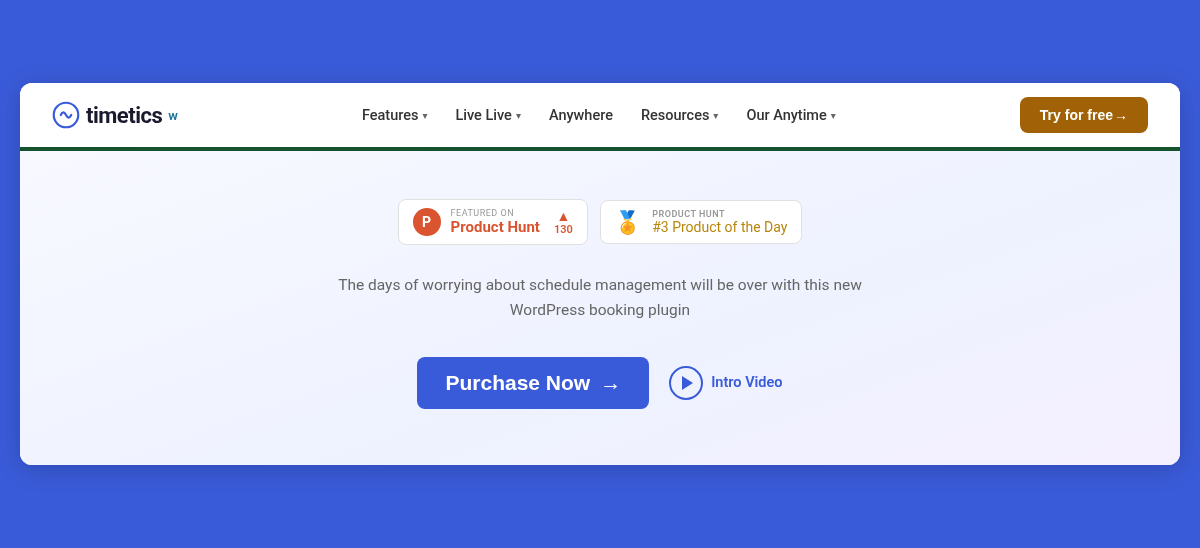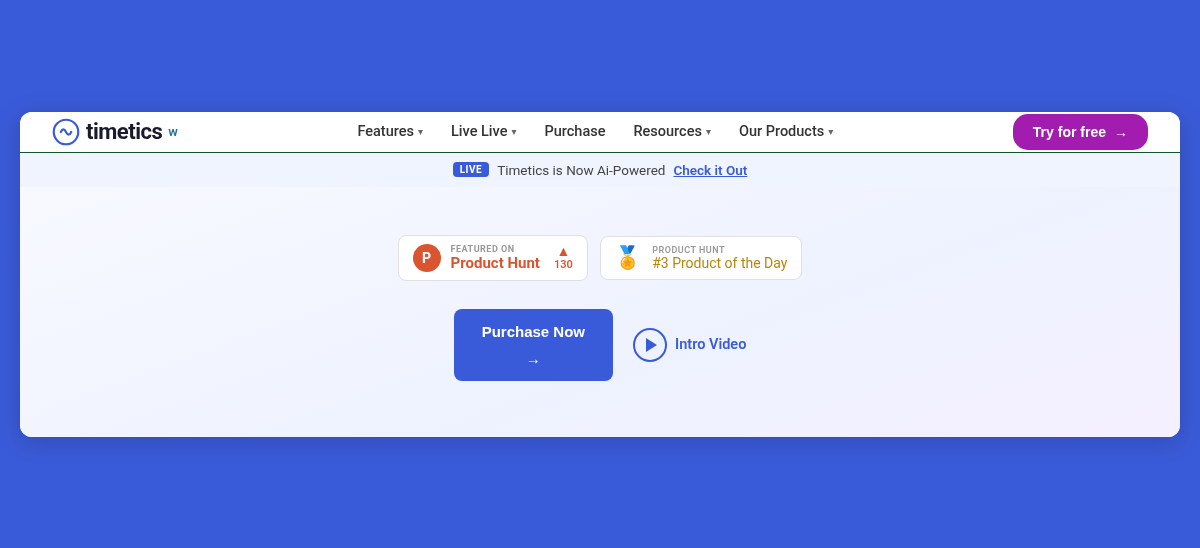--- a/index.html
+++ b/index.html
@@ -18,23 +18,23 @@
       border-radius: 12px;
       overflow: hidden;
       box-shadow: 0 4px 24px rgba(0,0,0,0.18);
     }
 
     
     .navbar {
       display: flex;
       align-items: center;
       justify-content: space-between;
-      padding: 2px 32px;
+      padding: 14px 32px;
       background: white;
-      border-bottom: 1px solid #14532d;
+      border-bottom: 4px solid #14532d;
     }
     .logo-area {
       display: flex;
       align-items: center;
       gap: 6px;
     }
     .logo-icon {
       width: 28px;
       height: 28px;
     }
@@ -62,31 +62,31 @@
       align-items: center;
       gap: 4px;
       font-weight: 500;
       text-align: center;
     }
     .nav-chevron {
       font-size: 10px;
       color: #666;
     }
     .try-btn {
-      background: #a21caf;
+      background: #a16207;
       color: white;
       border: none;
       padding: 10px 20px;
-      border-radius: 15px;
+      border-radius: 8px;
       font-size: 14px;
       font-weight: 600;
       cursor: pointer;
       display: flex;
       align-items: center;
-      gap: 8px;
+      gap: 1px;
     }
 
     
     .live-bar {
       background: #f0f4ff;
       text-align: center;
       padding: 9px;
       font-size: 13.5px;
       color: #444;
       display: flex;
@@ -151,21 +151,21 @@
       flex-shrink: 0;
     }
     .badge-ph-content {
       display: flex;
       flex-direction: column;
       align-items: flex-start;
     }
     .badge-ph-sub {
       font-size: 9px;
       color: #999;
-      font-weight: 700;
+      font-weight: 400;
       letter-spacing: 0.5px;
       text-transform: uppercase;
     }
     .badge-ph-name {
       font-size: 15px;
       font-weight: 700;
       color: #da552f;
     }
     .badge-ph-count {
       display: flex;
@@ -231,27 +231,26 @@
       display: flex;
       align-items: center;
       gap: 20px;
     }
     .purchase-btn {
       background: #3a5bd9;
       color: white;
       border: none;
       padding: 14px 28px;
       border-radius: 8px;
-      font-size: 15px;
+      font-size: 21px;
       font-weight: 600;
       cursor: pointer;
       display: flex;
       align-items: center;
       gap: 10px;
-      flex-direction: column;
     }
     .intro-video-link {
       display: flex;
       align-items: center;
       gap: 8px;
       color: #3a5bd9;
       font-size: 14.5px;
       font-weight: 600;
       cursor: pointer;
     }
@@ -291,43 +290,38 @@
     <div class="nav-links">
       <span class="nav-item">
         <span>Features</span>
         <span class="nav-chevron">▾</span>
       </span>
       <span class="nav-item">
         <span>Live Live</span>
         <span class="nav-chevron">▾</span>
       </span>
       <span class="nav-item">
-        <span>Purchase</span>
+        <span>Anywhere</span>
       </span>
       <span class="nav-item">
         <span>Resources</span>
         <span class="nav-chevron">▾</span>
       </span>
       <span class="nav-item">
-        <span>Our Products</span>
+        <span>Our Anytime</span>
         <span class="nav-chevron">▾</span>
       </span>
     </div>
 
     <button class="try-btn">
       <span>Try for free</span>
       <span>→</span>
     </button>
   </nav>
 
-  <div class="live-bar">
-    <span class="live-badge">LIVE</span>
-    <span>Timetics is Now Ai-Powered</span>
-    <span class="check-link">Check it Out</span>
-  </div>
 
   <main class="hero">
 
     <div class="badges-row">
       <div class="badge">
         <div class="badge-ph-icon">P</div>
         <div class="badge-ph-content">
           <span class="badge-ph-sub">FEATURED ON</span>
           <span class="badge-ph-name">Product Hunt</span>
         </div>
@@ -340,20 +334,21 @@
       <div class="badge">
         <span class="badge-award-icon">🏅</span>
         <div class="badge-award-content">
           <span class="badge-award-sub">PRODUCT HUNT</span>
           <span class="badge-award-name">#3 Product of the Day</span>
         </div>
       </div>
     </div>
 
 
+    <p class="subline">The days of worrying about schedule management will be over with this new WordPress booking plugin</p>
 
     <div class="cta-row">
       <button class="purchase-btn">
         <span>Purchase Now</span>
         <span>→</span>
       </button>
 
       <div class="intro-video-link">
         <div class="play-circle">
           <div class="play-triangle"></div>

